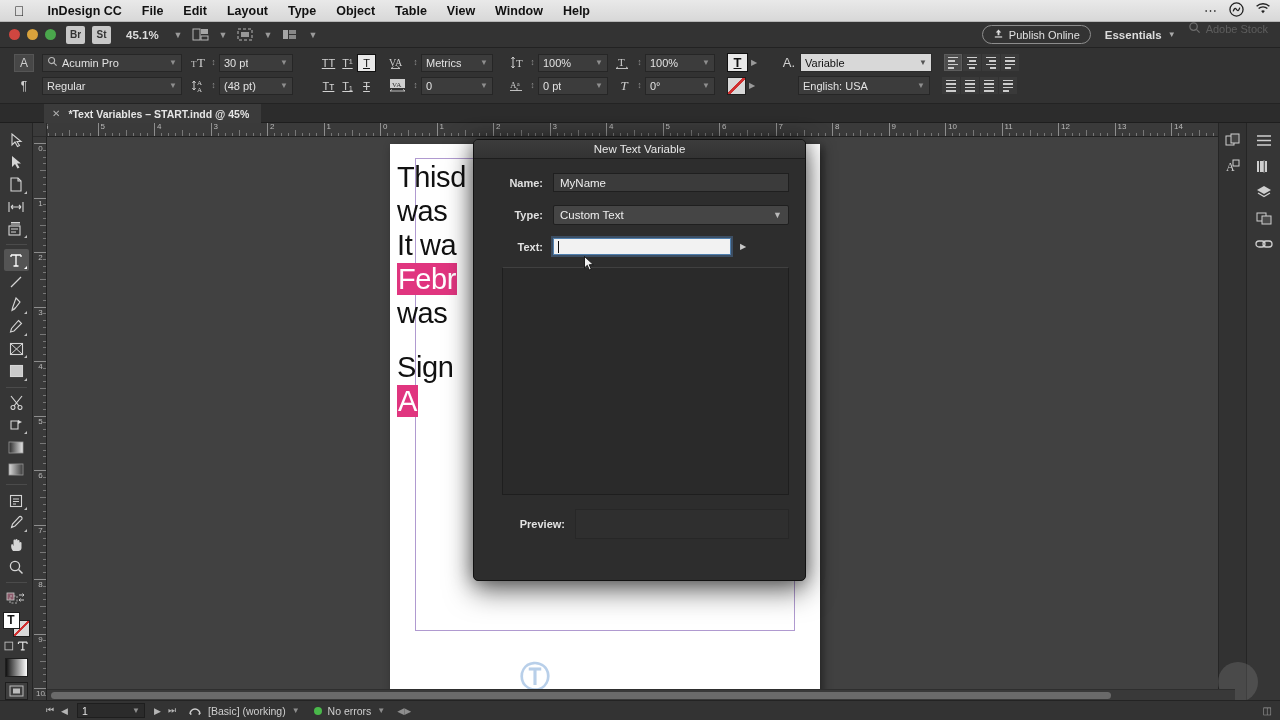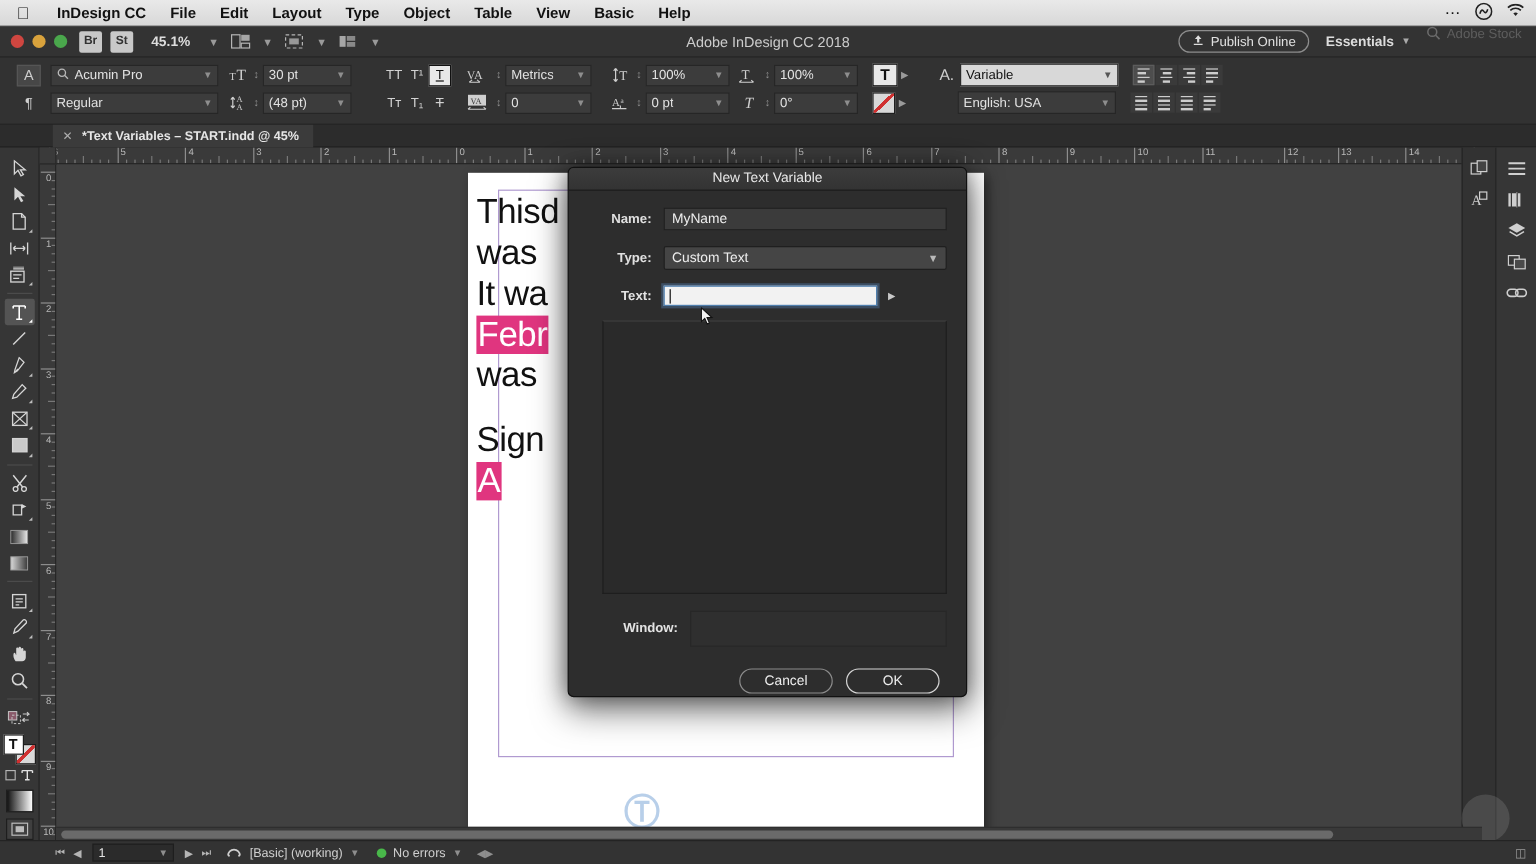--- a/index.html
+++ b/index.html
@@ -86,20 +86,21 @@
   .field .fv { overflow: hidden; white-space: nowrap; }
   .field .fchev { margin-left: auto; color: #8e8e8e; font-size: 8px; padding-left: 4px; }
   .field.light { background: #d8d8d8; color: #111; border-color: #2b2b2b; }
   .icoglyph { color: #cfcfcf; font-size: 12px; display: flex;
     align-items: center; justify-content: center; }
   .stepper { color: #8e8e8e; font-size: 9px; width: 11px; text-align: center; line-height: 1; }
   .tbtn {
     width: 19px; height: 18px; display: flex; align-items: center;
     justify-content: center; font-size: 11px; color: #d2d2d2;
     border: 1px solid transparent;
+    text-decoration: underline;
   }
   .tbtn.on { background: #e8e8e8; color: #111; border-color: #111; }
   .align-grp { display: flex; gap: 1px; }
   .align-btn { width: 18px; height: 17px; display: flex; flex-direction: column;
     justify-content: center; gap: 2px; padding: 0 3px;
     border: 1px solid transparent; background: #3a3a3a; }
   .align-btn.on { background: #4d4d4d; border-color: #5c5c5c; }
   .align-btn s { display: block; height: 1.5px; background: #cdcdcd; }
   .noneswatch { width: 19px; height: 18px; background: #d8d8d8;
     position: relative; border: 1px solid #1f1f1f; }
@@ -312,21 +313,21 @@
   <div class="macbar">
     <span class="apple"></span>
     <span class="mi app-name">InDesign CC</span>
     <span class="mi">File</span>
     <span class="mi">Edit</span>
     <span class="mi">Layout</span>
     <span class="mi">Type</span>
     <span class="mi">Object</span>
     <span class="mi">Table</span>
     <span class="mi">View</span>
-    <span class="mi">Basic</span>
+    <span class="mi">Window</span>
     <span class="mi">Help</span>
     <span class="spacer"></span>
     <span class="tray">
       <span class="tray-ico" style="font-size:13px;letter-spacing:1px;">⋯</span>
       <span class="tray-ico">
         <svg width="15" height="15" viewBox="0 0 16 16">
             <circle cx="8" cy="8" r="7" fill="none" stroke="#222" stroke-width="1.4"></circle>
             <path d="M4.5 10 Q6 5 8 8 Q10 11 11.5 6" stroke="#222" stroke-width="1.4" fill="none"></path>
           </svg>
       </span>
@@ -334,21 +335,20 @@
         <svg width="16" height="12" viewBox="0 0 16 12">
             <path d="M8 10.3 L6.1 8.1 A3 3 0 0 1 9.9 8.1 Z" fill="#222"></path>
             <path d="M3.6 5.6 A6.5 6.5 0 0 1 12.4 5.6" stroke="#222" stroke-width="1.4" fill="none"></path>
             <path d="M1.6 3.3 A9.5 9.5 0 0 1 14.4 3.3" stroke="#222" stroke-width="1.4" fill="none"></path>
           </svg>
       </span>
     </span>
   </div>
 
   <div class="appbar">
-    <span class="title">Adobe InDesign CC 2018</span>
     <span class="traffic">
       <i class="tl-red"></i>
       <i class="tl-yel"></i>
       <i class="tl-grn"></i>
     </span>
     <span class="sqbtn">Br</span>
     <span class="sqbtn">St</span>
     <span class="zoomval">45.1%</span>
     <span class="chev">▼</span>
     <span class="viewico">
@@ -750,21 +750,21 @@
       <span class="htick" style="left: 954.375px; height: 3px;"></span>
       <span class="htick" style="left: 961.438px; height: 3px;"></span>
       <span class="hmark" style="left: 968.5px;">11</span>
       <span class="htick" style="left: 975.562px; height: 3px;"></span>
       <span class="htick" style="left: 982.625px; height: 3px;"></span>
       <span class="htick" style="left: 989.688px; height: 3px;"></span>
       <span class="htick" style="left: 996.75px; height: 6px;"></span>
       <span class="htick" style="left: 1003.81px; height: 3px;"></span>
       <span class="htick" style="left: 1010.88px; height: 3px;"></span>
       <span class="htick" style="left: 1017.94px; height: 3px;"></span>
-      <span class="hmark" style="left: 1025px; margin-left: 12px;">12</span>
+      <span class="hmark" style="left: 1025px;">12</span>
       <span class="htick" style="left: 1032.06px; height: 3px;"></span>
       <span class="htick" style="left: 1039.12px; height: 3px;"></span>
       <span class="htick" style="left: 1046.19px; height: 3px;"></span>
       <span class="htick" style="left: 1053.25px; height: 6px;"></span>
       <span class="htick" style="left: 1060.31px; height: 3px;"></span>
       <span class="htick" style="left: 1067.38px; height: 3px;"></span>
       <span class="htick" style="left: 1074.44px; height: 3px;"></span>
       <span class="hmark" style="left: 1081.5px;">13</span>
       <span class="htick" style="left: 1088.56px; height: 3px;"></span>
       <span class="htick" style="left: 1095.62px; height: 3px;"></span>
@@ -1167,28 +1167,24 @@
         <span class="textinp">
           <i class="caret"></i>
           <span></span>
         </span>
         <span class="tri">▶</span>
       </div>
 
       <div class="bigwell"></div>
 
       <div class="prevrow">
-        <span class="lbl">Window:</span>
+        <span class="lbl">Preview:</span>
         <span class="prevbox"></span>
       </div>
 
-      <div class="btnrow">
-        <span class="btn">Cancel</span>
-        <span class="btn primary">OK</span>
-      </div>
     </div>
   </div>
 
   <div class="cursor">
     <svg width="11" height="16" viewBox="0 0 11 16">
         <path d="M0.5 0.5 L0.5 12 L3.3 9.3 L5.3 14 L7.2 13.1 L5.2 8.7 L9.3 8.6 Z" fill="#f2f2f2" stroke="#111" stroke-width="0.9"></path>
       </svg>
   </div>
 
 </div>

